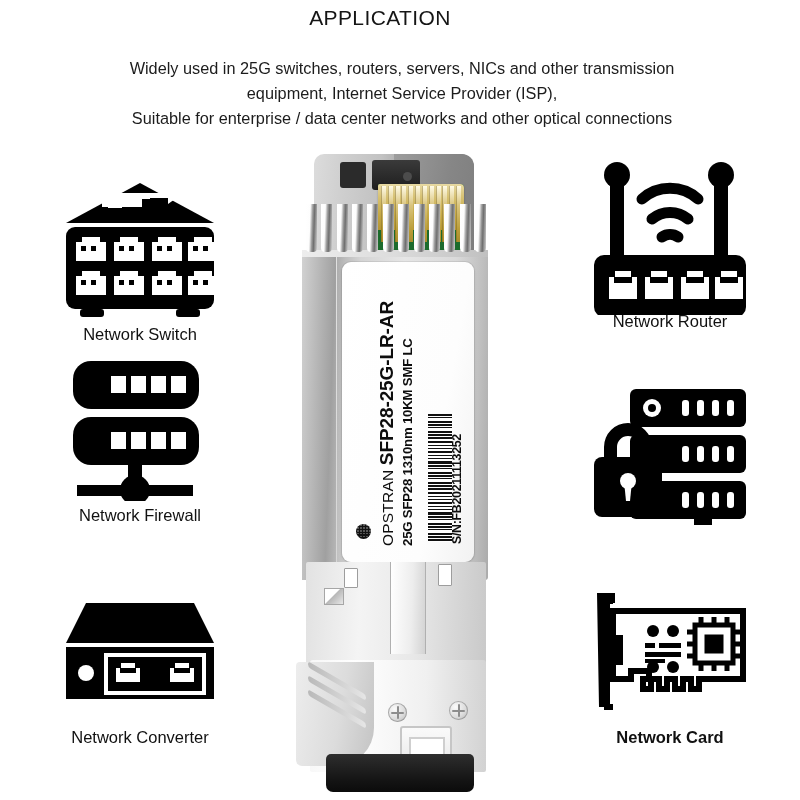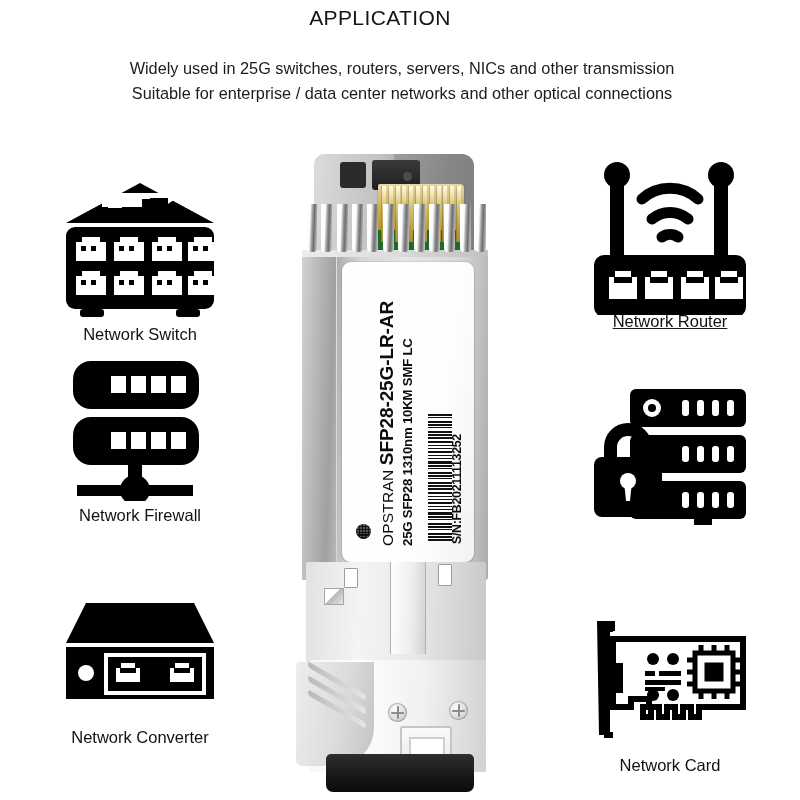--- a/index.html
+++ b/index.html
@@ -60,23 +60,23 @@
     margin-top: 2px;
     font-size: 16.5px;
     color: #111;
     white-space: nowrap;
   }
 
   
   .row1 { top: 175px; }
   .row2 { top: 356px; }
   .row3 { top: 578px; }
-  #col-right .row1 { top: 162px; text-decoration: underline; }
+  #col-right .row1 { top: 162px; }
   #col-right .row2 { top: 383px; }
-  #col-right .row3 { top: 606px; }
+  #col-right .row3 { top: 578px; font-weight: bold; }
 
   
   #product {
     position: absolute;
     left: 296px;
     top: 150px;
     width: 230px;
     height: 640px;
   }
 
@@ -344,20 +344,21 @@
   
   .art svg { display: block; }
 </style>
 </head>
 <body>
 
 <div id="page-title">APPLICATION</div>
 
 <div id="intro">
   <span class="ln">Widely used in 25G switches, routers, servers, NICs and other transmission</span>
+  <span class="ln">equipment, Internet Service Provider (ISP),</span>
   <span class="ln">Suitable for enterprise / data center networks and other optical connections</span>
 </div>
 
 <div class="col" id="col-left">
 
   <div class="feature row1">
     <div class="art">
       <svg width="168" height="140" viewBox="0 0 168 140" fill="#000">
         <path d="M84 4 L158 44 L10 44 Z"></path>
         <rect x="10" y="48" width="148" height="82" rx="9"></rect>

